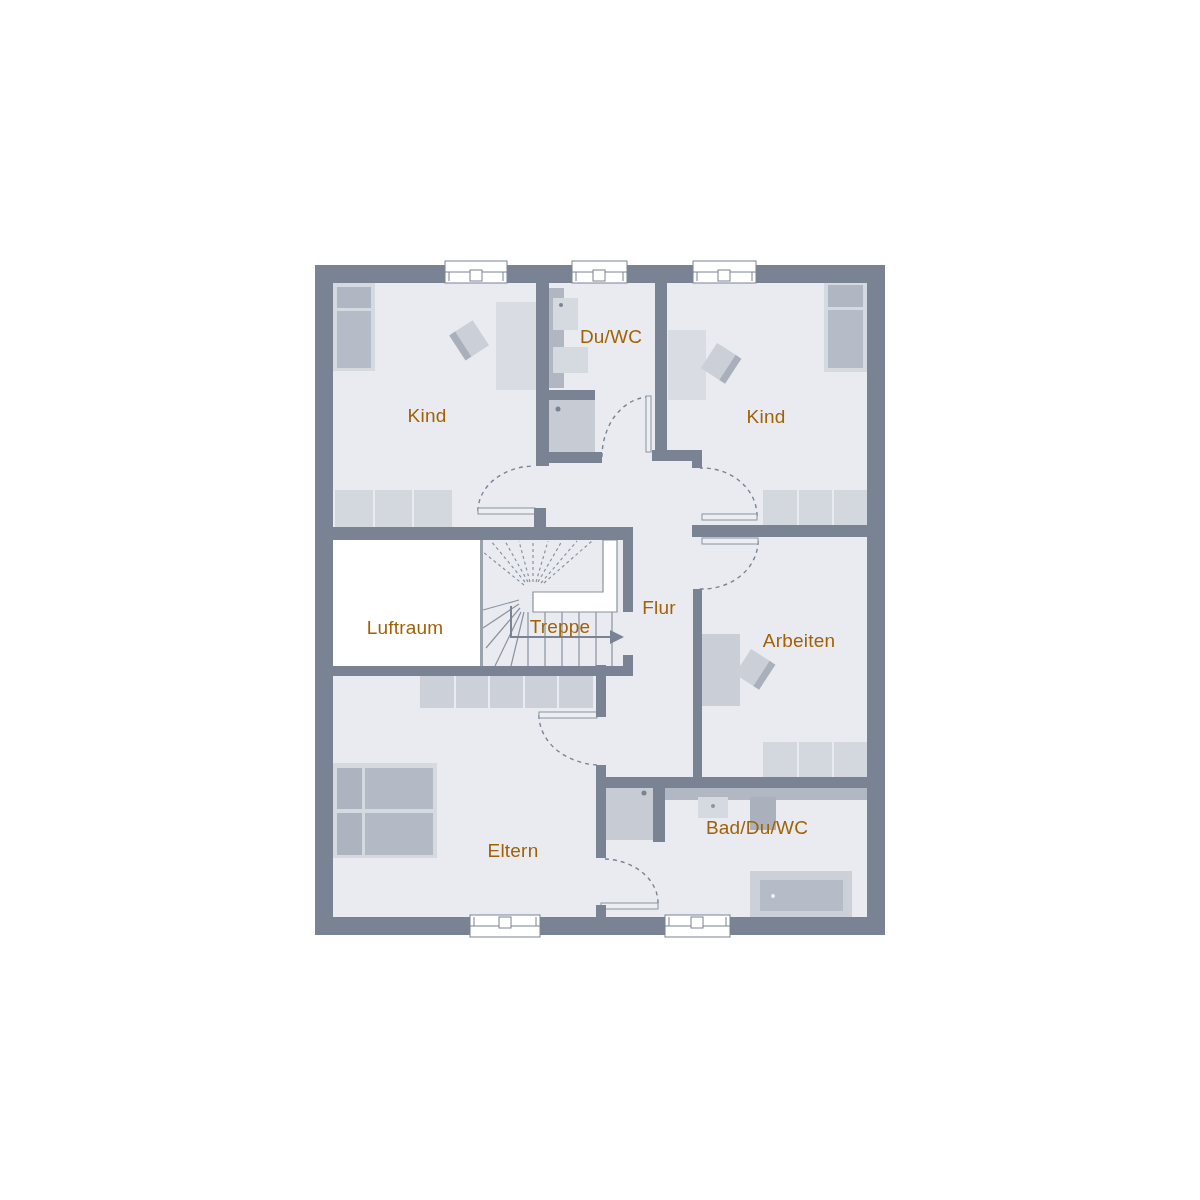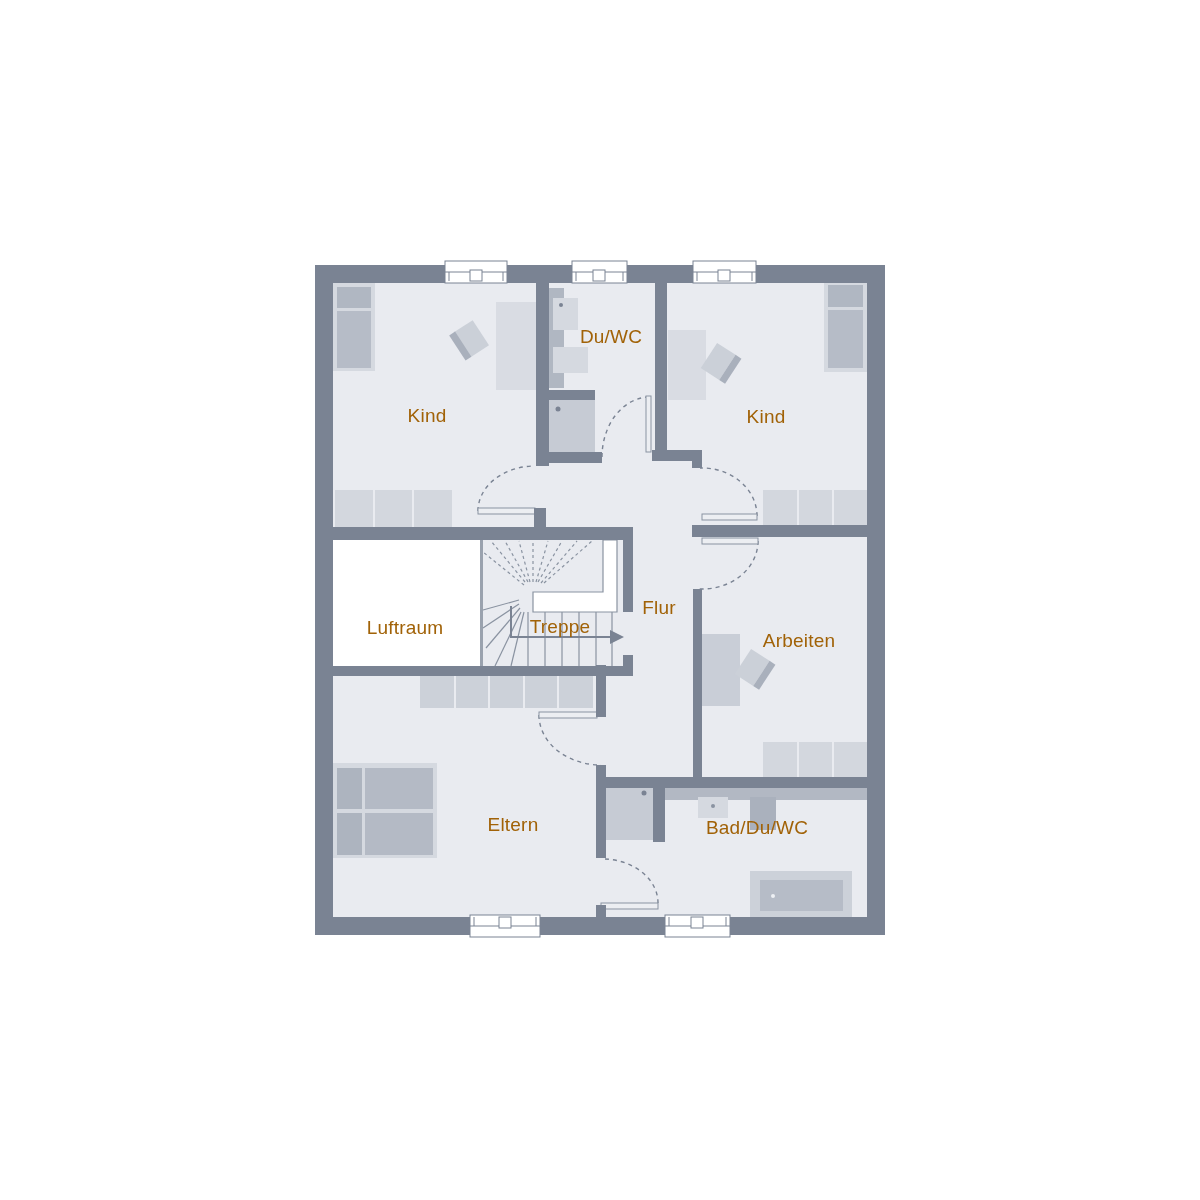--- a/index.html
+++ b/index.html
@@ -233,16 +233,16 @@
   </g>
 </svg>
 
 <div class="label" style="left:427px;top:416px">Kind</div>
 <div class="label" style="left:611px;top:337px">Du/WC</div>
 <div class="label" style="left:766px;top:417px">Kind</div>
 <div class="label" style="left:405px;top:628px">Luftraum</div>
 <div class="label" style="left:560px;top:627px">Treppe</div>
 <div class="label" style="left:659px;top:608px">Flur</div>
 <div class="label" style="left:799px;top:641px">Arbeiten</div>
-<div class="label" style="left:513px;top:825px">Eltern</div>
+<div class="label" style="left:513px;top:851px">Eltern</div>
 <div class="label" style="left:757px;top:828px">Bad/Du/WC</div>
 
 </div>
 
 </body></html>

